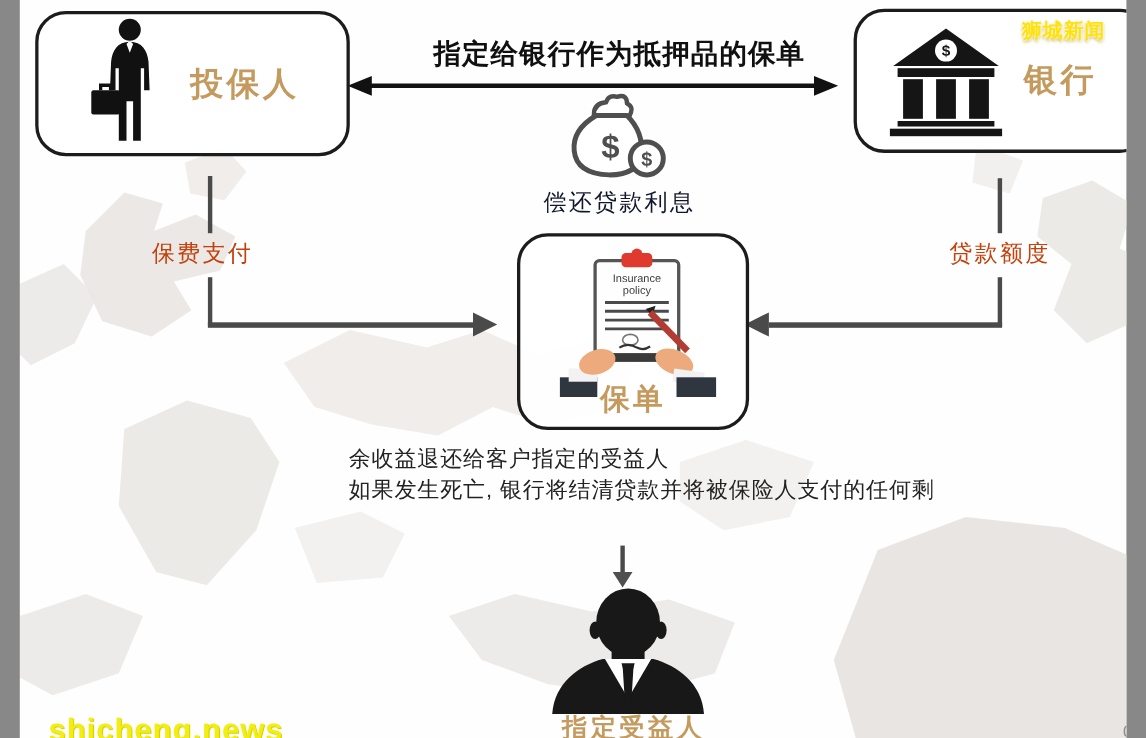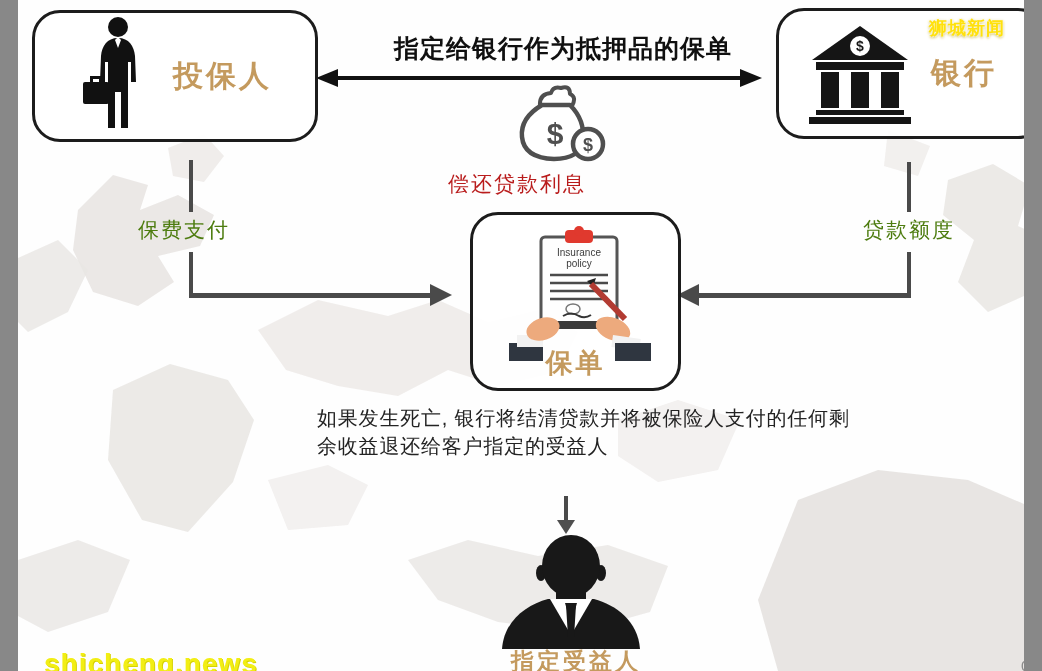--- a/index.html
+++ b/index.html
@@ -11,31 +11,31 @@
   .map{position:absolute;left:0;top:0;z-index:0;}
   .node-box{
     position:absolute;box-sizing:border-box;background:rgba(255,255,255,.93);
     border:3px solid #1c1c1c;border-radius:28px;display:flex;align-items:center;z-index:2;
   }
   .gold-label{font-weight:bold;color:#c49a5e;letter-spacing:3px;}
   .title{
     position:absolute;left:376px;top:32px;z-index:2;
     font-size:25px;font-weight:bold;color:#101010;letter-spacing:1px;
   }
-  .gray-label{position:absolute;z-index:2;font-size:21px;color:#4d7c0f;letter-spacing:2px;}
+  .gray-label{position:absolute;z-index:2;font-size:21px;color:#c2410c;letter-spacing:2px;}
   .vline{position:absolute;width:4px;background:#4a4a4a;z-index:1;}
   .hline{position:absolute;height:5px;background:#4a4a4a;z-index:1;}
   .arr-right{position:absolute;width:0;height:0;z-index:1;
     border-top:11px solid transparent;border-bottom:11px solid transparent;border-left:22px solid #4a4a4a;}
   .arr-left{position:absolute;width:0;height:0;z-index:1;
     border-top:11px solid transparent;border-bottom:11px solid transparent;border-right:22px solid #4a4a4a;}
   .arr-down{position:absolute;width:0;height:0;z-index:1;
     border-left:9px solid transparent;border-right:9px solid transparent;border-top:14px solid #4f4f4f;}
-  .interest-label{position:absolute;left:430px;top:170px;width:190px;text-align:left;z-index:2;
-    font-size:21px;color:#b91c1c;letter-spacing:2px;}
+  .interest-label{position:absolute;left:450px;top:170px;width:190px;text-align:center;z-index:2;
+    font-size:21px;color:#0f172a;letter-spacing:2px;}
   .note{position:absolute;left:299px;top:404px;width:560px;z-index:2;
     font-size:20px;line-height:28px;color:#232323;letter-spacing:0.8px;}
   .logo{
     position:absolute;left:911px;top:16px;z-index:5;font-size:18px;font-weight:bold;color:#ffe10c;
     letter-spacing:1px;
     text-shadow:0 0 2px #fff,1px 1px 0 #fff6,-1px -1px 0 #fff6,0 1px 3px #b99e00;
   }
   .site-url{
     position:absolute;left:26px;top:634px;z-index:5;font-size:28px;font-weight:600;color:#f2ee14;
     letter-spacing:1px;text-shadow:1px 1px 0 #d6d200;margin-top:14px;
@@ -150,22 +150,22 @@
       <polygon points="86,58 92,64 95,55" fill="#222"></polygon>
       <line x1="90" y1="61" x2="124" y2="96" stroke="#b23b32" stroke-width="6"></line>
       <ellipse cx="112" cy="106" rx="18" ry="11" fill="#edaa7d" transform="rotate(22 112 106)"></ellipse>
       <rect x="112" y="112" width="28" height="12" fill="#f2f2f2" transform="rotate(8 112 112)"></rect>
       <rect x="114" y="120" width="36" height="18" fill="#2f3640"></rect>
     </svg>
     <span class="gold-label policy-label">保单</span>
   </div>
 
   <div class="note">
+    <div>余收益退还给客户指定的受益人</div>
     <div>如果发生死亡, 银行将结清贷款并将被保险人支付的任何剩</div>
-    <div>余收益退还给客户指定的受益人</div>
   </div>
 
   <div class="vline" style="left:546px;top:496px;height:26px;"></div>
   <div class="arr-down" style="left:539px;top:520px;"></div>
 
   <svg style="position:absolute;left:468px;top:533px;z-index:2" width="170" height="116" viewBox="0 0 170 116">
     <g fill="#181818">
       <ellipse cx="55" cy="40" rx="5" ry="8"></ellipse>
       <ellipse cx="115" cy="40" rx="5" ry="8"></ellipse>
       <ellipse cx="85" cy="33" rx="29" ry="31"></ellipse>

